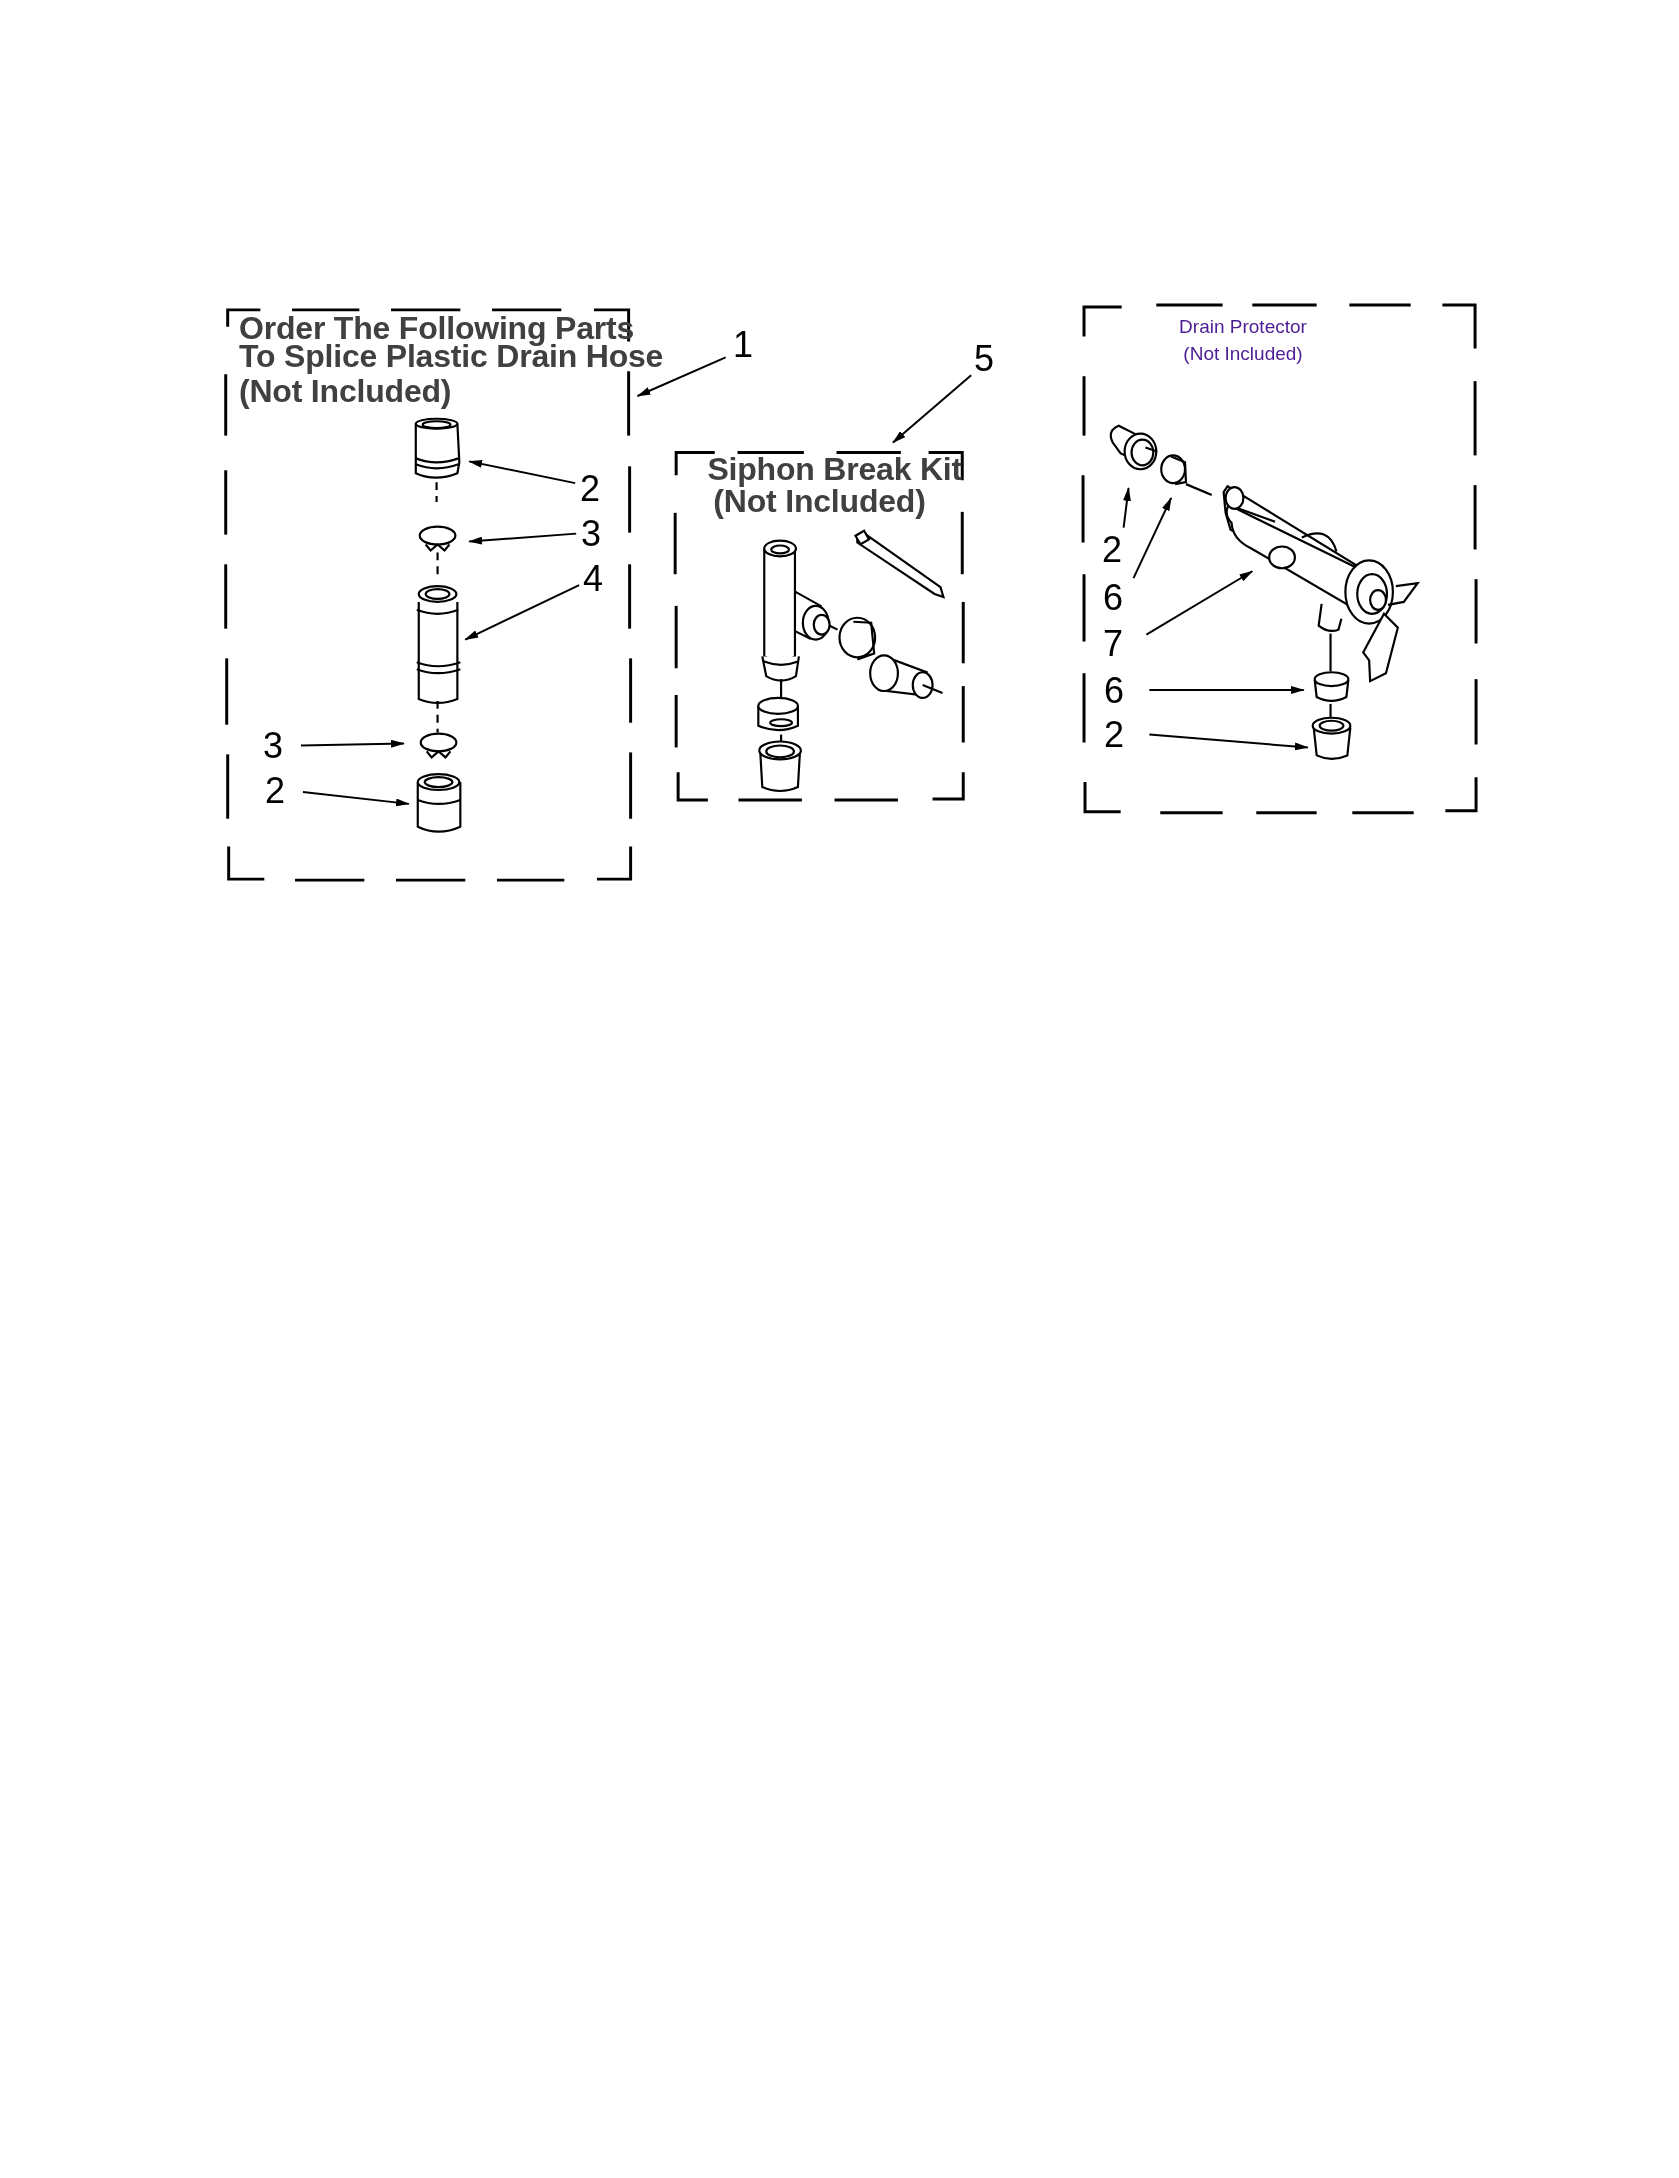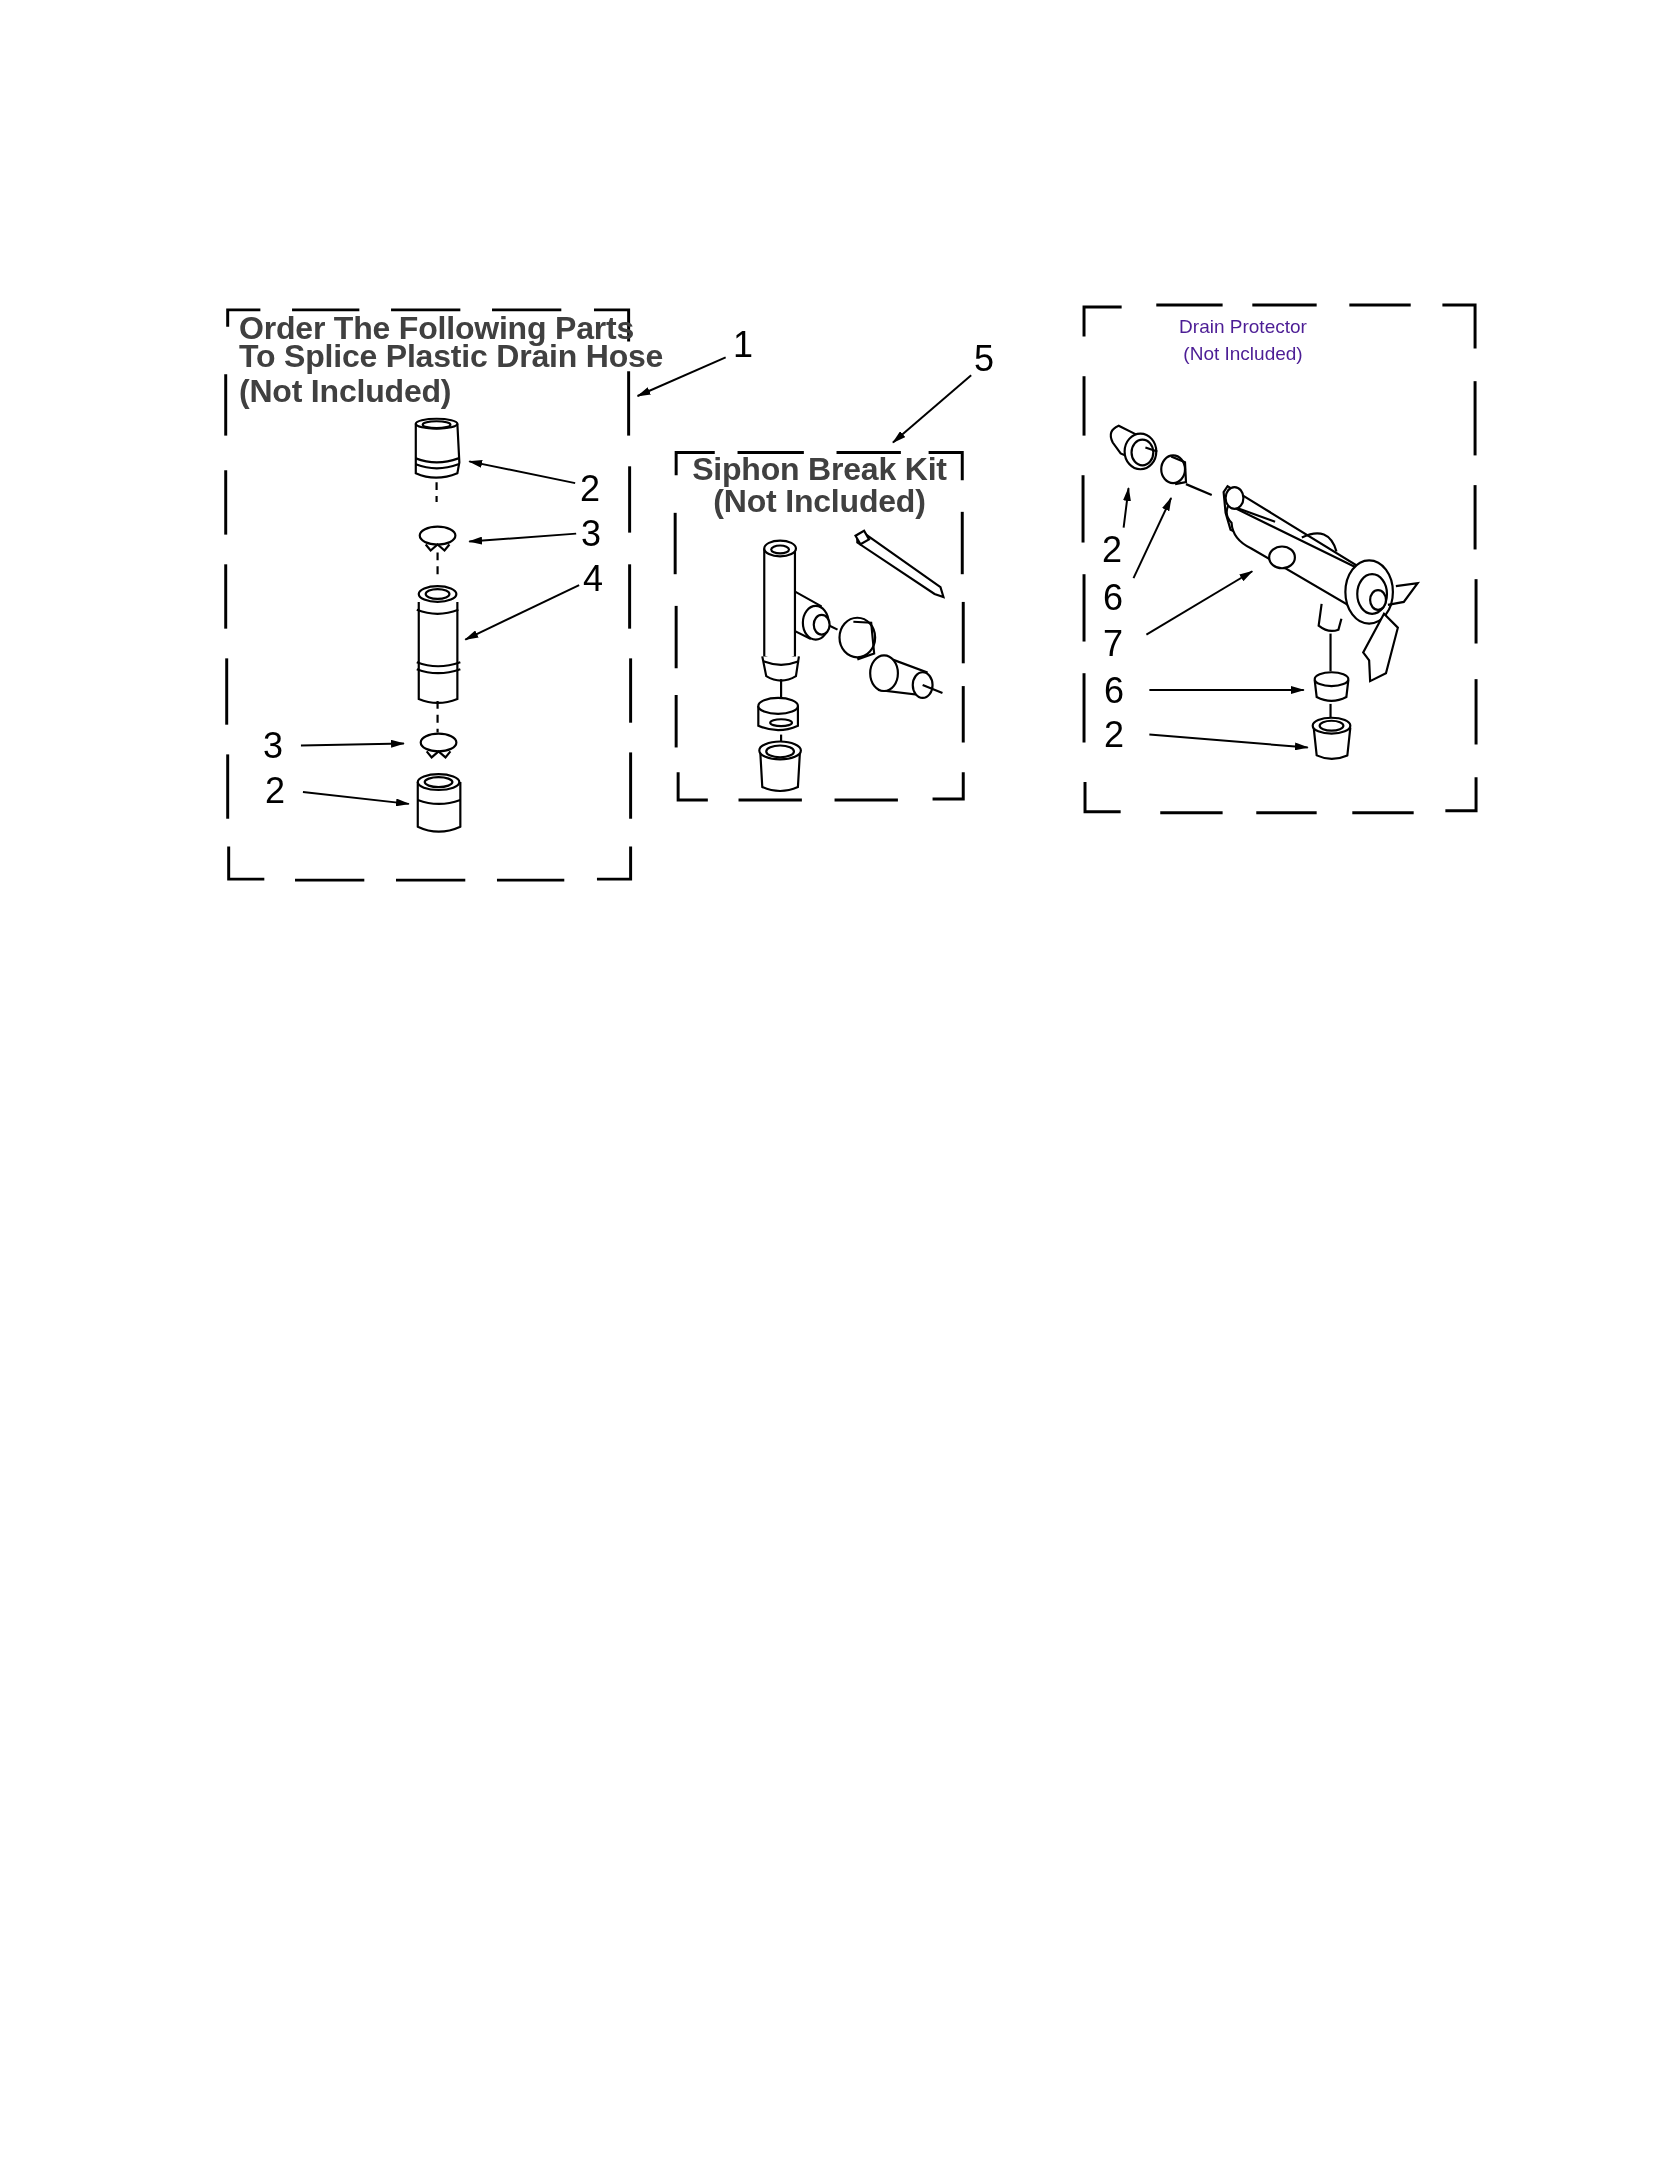--- a/index.html
+++ b/index.html
@@ -243,21 +243,21 @@
   <div class="title-bold" style="left:239px; top:340px;">To Splice Plastic Drain Hose</div>
   <div class="title-bold" style="left:239px; top:375px;">(Not Included)</div>
 
   <div class="callout" style="left:733px; top:327px;">1</div>
   <div class="callout" style="left:580px; top:471px;">2</div>
   <div class="callout" style="left:581px; top:516px;">3</div>
   <div class="callout" style="left:583px; top:561px;">4</div>
   <div class="callout" style="left:263px; top:728px;">3</div>
   <div class="callout" style="left:265px; top:773px;">2</div>
 
-  <div class="title-bold" style="left:677px; top:453px; width:285px; text-align:center;">Siphon Break Kit</div>
+  <div class="title-bold" style="left:677px; top:453px; width:285px; text-align:right;">Siphon Break Kit</div>
   <div class="title-bold" style="left:677px; top:485px; width:285px; text-align:center;">(Not Included)</div>
   <div class="callout" style="left:974px; top:341px;">5</div>
 
   <div class="title-regular" style="left:1129px; top:313px; width:228px;">Drain Protector</div>
   <div class="title-regular" style="left:1129px; top:340px; width:228px;">(Not Included)</div>
 
   <div class="callout" style="left:1102px; top:532px;">2</div>
   <div class="callout" style="left:1103px; top:580px;">6</div>
   <div class="callout" style="left:1103px; top:626px;">7</div>
   <div class="callout" style="left:1104px; top:673px;">6</div>

